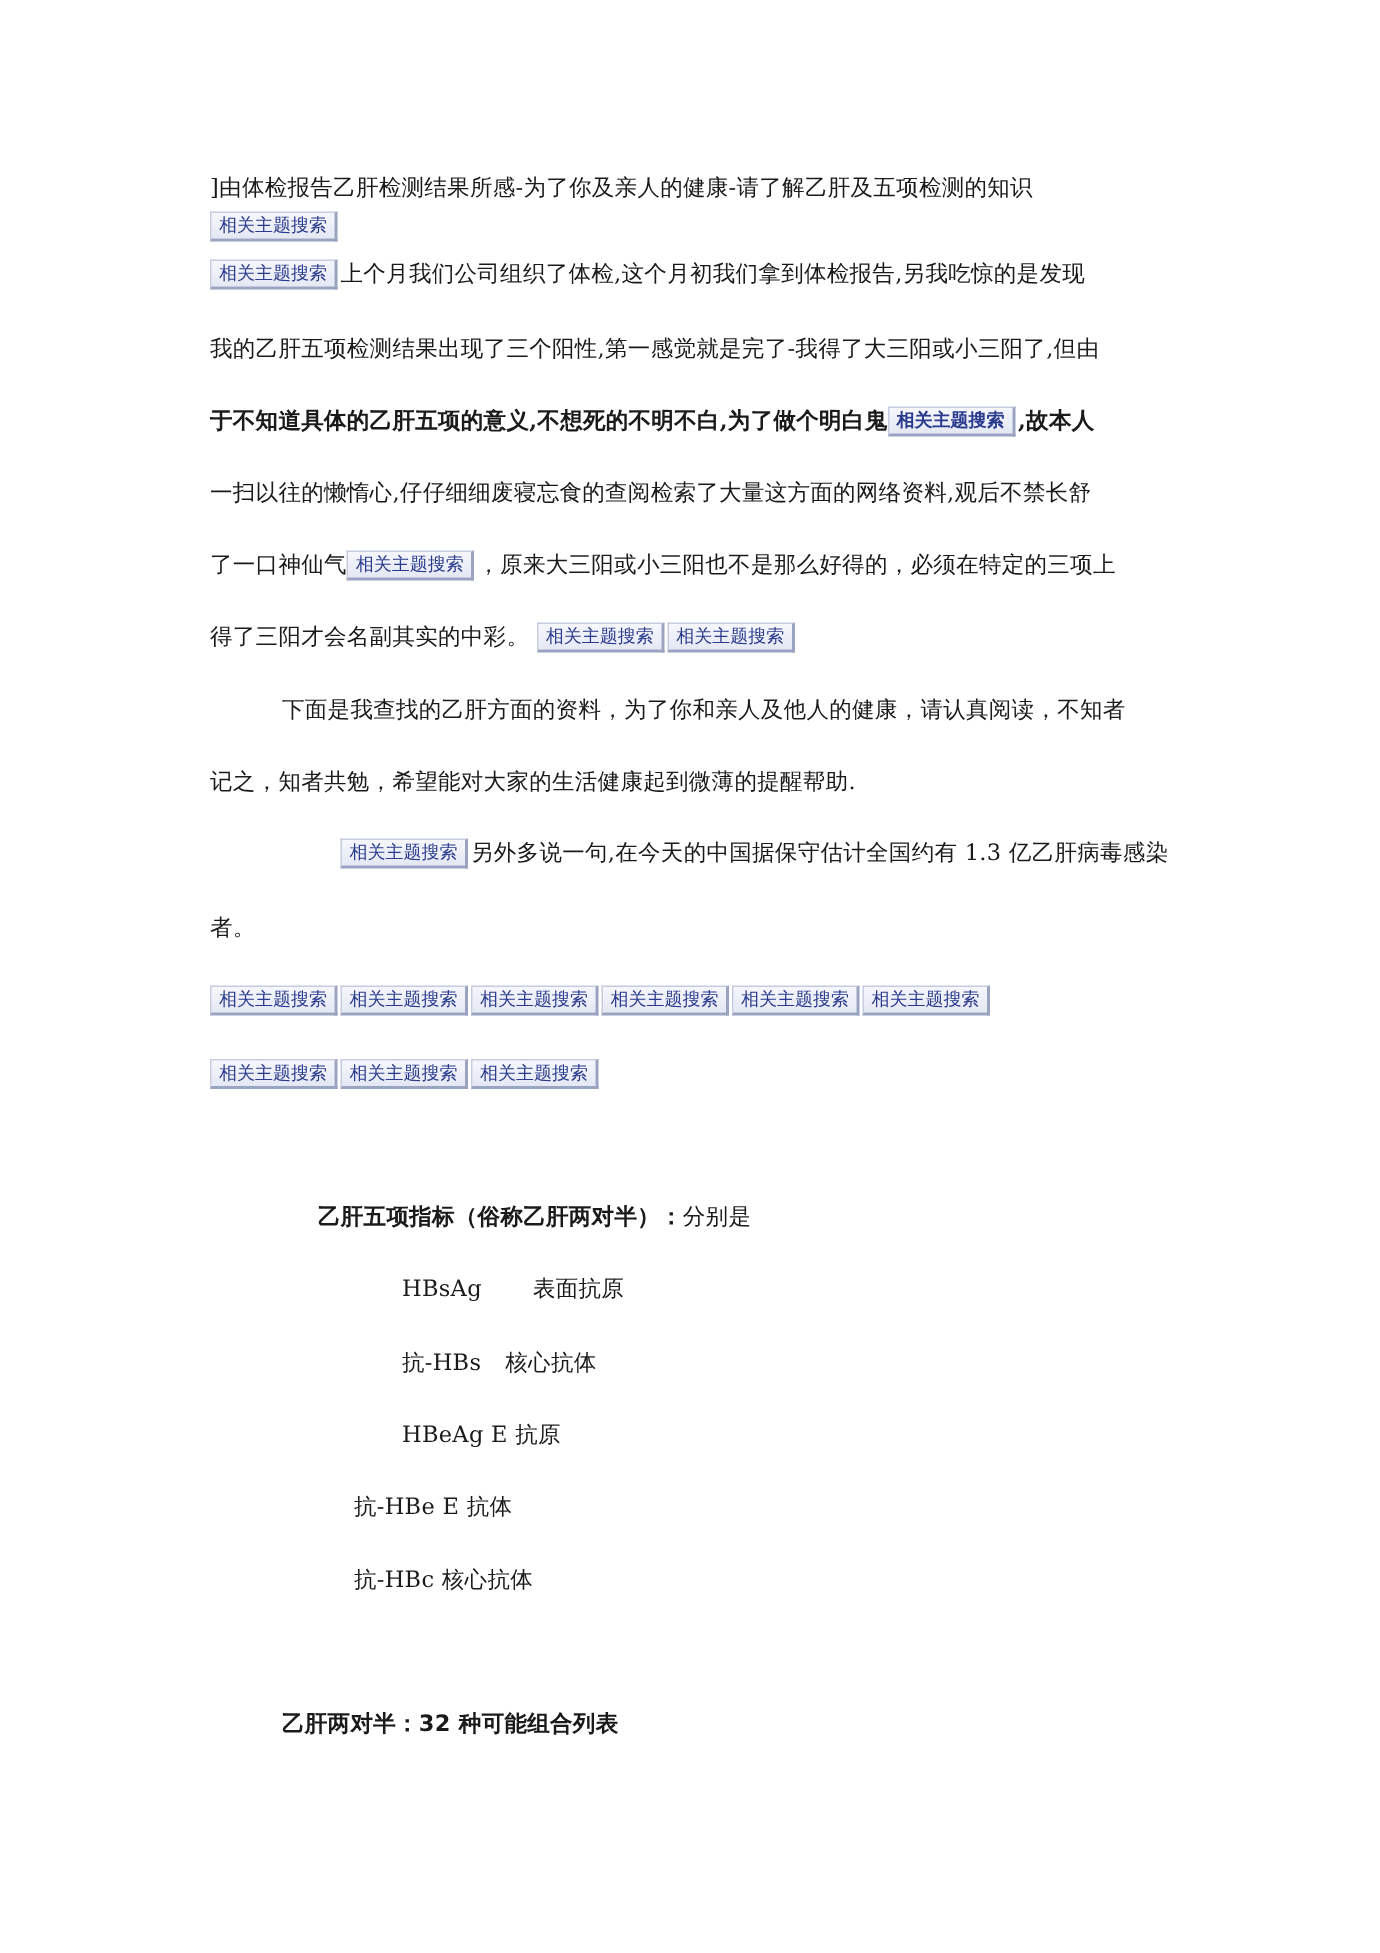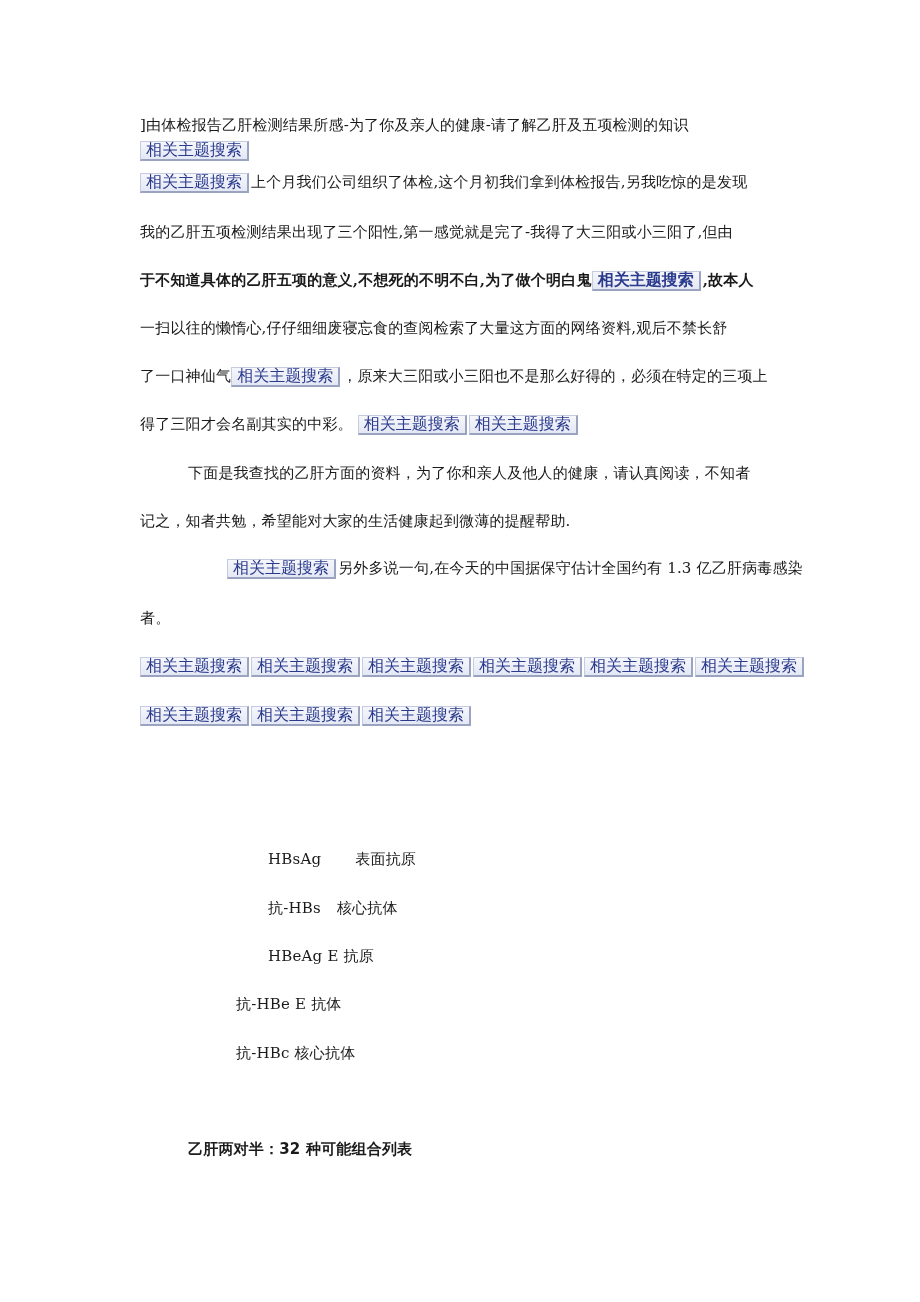--- a/index.html
+++ b/index.html
@@ -10,21 +10,21 @@
     }
     .page { position: absolute; left: 0; top: 0; width: 920px; height: 1061px; }
     .line {
       position: absolute; left: 140px; font-size: 15px; line-height: 22px;
       white-space: nowrap; letter-spacing: 0.2px;
     }
     .btn {
       display: inline-block; vertical-align: middle;
       height: 17px; line-height: 16px; padding: 0 5px 0 5px;
       font-family: "DejaVu Sans", "Liberation Sans", sans-serif;
-      font-size: 16px; color: #2a3a8c; letter-spacing: 0;
+      font-size: 12px; color: #2a3a8c; letter-spacing: 0;
       background: linear-gradient(#f6f7fc, #e4e8f4);
       border: 1px solid #c6cce0; border-right: 2px solid #9aa3bf; border-bottom: 2px solid #9aa3bf;
       box-sizing: content-box; cursor: pointer; margin-right: 2px;
     }
     .bold { font-family: "DejaVu Sans", "Liberation Sans", sans-serif; font-weight: bold; font-size: 15px; }
   </style>
 </head>
 <body>
 
 <div class="page">
@@ -80,20 +80,23 @@
 
   <div class="line" style="top:655px;">
     <span class="btn">相关主题搜索</span><span class="btn">相关主题搜索</span><span class="btn">相关主题搜索</span><span class="btn">相关主题搜索</span><span class="btn">相关主题搜索</span><span class="btn">相关主题搜索</span>
   </div>
 
   <div class="line" style="top:704px;">
     <span class="btn">相关主题搜索</span><span class="btn">相关主题搜索</span><span class="btn">相关主题搜索</span>
   </div>
 
 
+  <div class="line" style="top:800px; left:212px;">
+    <span class="bold">乙肝五项指标（俗称乙肝两对半）：</span><span>分别是</span>
+  </div>
 
   <div class="line" style="top:848px; left:268px;">
     <span>HBsAg</span><span style="display:inline-block;width:34px;"></span><span>表面抗原</span>
   </div>
 
   <div class="line" style="top:897px; left:268px;">
     <span>抗-HBs</span><span style="display:inline-block;width:16px;"></span><span>核心抗体</span>
   </div>
 
   <div class="line" style="top:945px; left:268px;">

